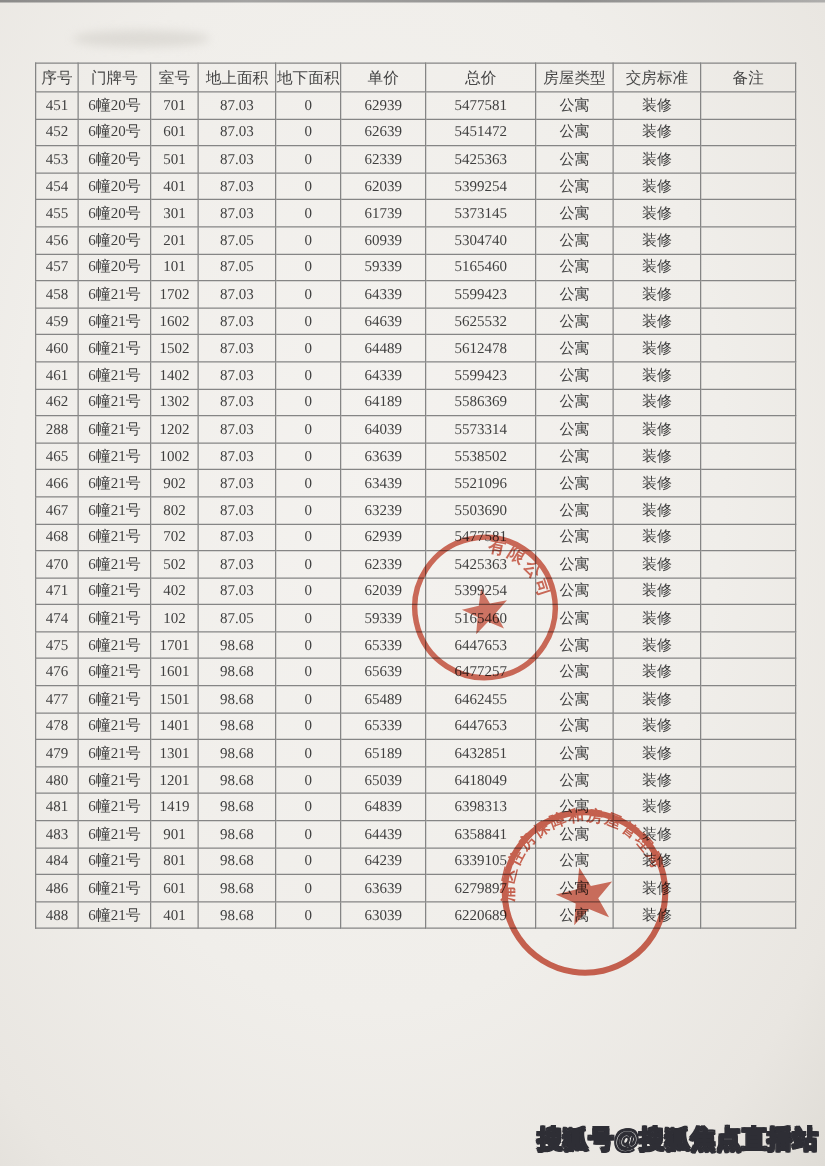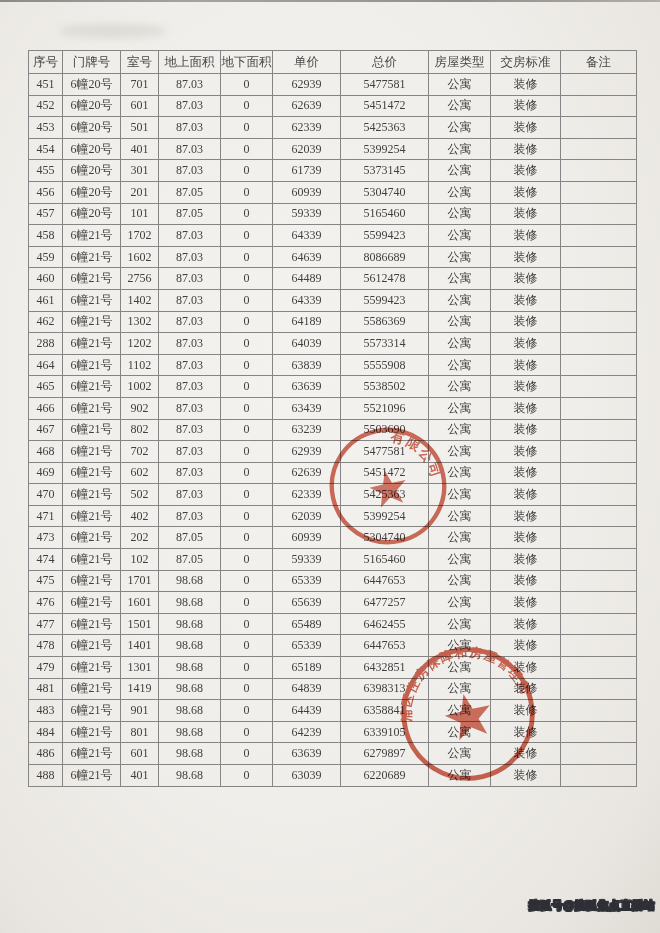--- a/index.html
+++ b/index.html
@@ -56,23 +56,23 @@
     pointer-events:none;
   }
   .stamp svg{display:block;width:100%;height:100%;}
   .stamp-1{left:326px;top:424px;width:124px;height:124px;opacity:.78;transform:rotate(-12deg);}
   .stamp-2{left:397px;top:643px;width:142px;height:142px;opacity:.82;transform:rotate(-13deg);}
   .stamp .ring{fill:none;stroke:#c7452f;}
   .stamp .star{fill:#c7452f;opacity:.92;}
   .stamp .arc-text{fill:#c7452f;font-family:"Liberation Serif","DejaVu Serif",serif;font-weight:bold;}
   .watermark{
     position:absolute;
-    right:5px;bottom:20px;
+    right:5px;bottom:8px;
     font-family:"Liberation Sans","DejaVu Sans",sans-serif;
-    font-size:11px;
+    font-size:20px;
     font-weight:bold;
     letter-spacing:.5px;
     color:#f1f1ee;
     -webkit-text-stroke:1.1px #2e2e35;
     text-shadow:
       1px 1px 0 #2e2e35, -1px -1px 0 #2e2e35,
       1px -1px 0 #2e2e35, -1px 1px 0 #2e2e35,
       0 1px 0 #2e2e35, 0 -1px 0 #2e2e35,
       1px 0 0 #2e2e35, -1px 0 0 #2e2e35;
   }
@@ -209,29 +209,29 @@
           <td>装修</td>
           <td></td>
         </tr>
         <tr>
           <td>459</td>
           <td>6幢21号</td>
           <td>1602</td>
           <td>87.03</td>
           <td>0</td>
           <td>64639</td>
-          <td>8086689</td>
+          <td>5625532</td>
           <td>公寓</td>
           <td>装修</td>
           <td></td>
         </tr>
         <tr>
           <td>460</td>
           <td>6幢21号</td>
-          <td>2756</td>
+          <td>1502</td>
           <td>87.03</td>
           <td>0</td>
           <td>64489</td>
           <td>5612478</td>
           <td>公寓</td>
           <td>装修</td>
           <td></td>
         </tr>
         <tr>
           <td>461</td>
@@ -263,32 +263,20 @@
           <td>1202</td>
           <td>87.03</td>
           <td>0</td>
           <td>64039</td>
           <td>5573314</td>
           <td>公寓</td>
           <td>装修</td>
           <td></td>
         </tr>
         <tr>
-          <td>464</td>
-          <td>6幢21号</td>
-          <td>1102</td>
-          <td>87.03</td>
-          <td>0</td>
-          <td>63839</td>
-          <td>5555908</td>
-          <td>公寓</td>
-          <td>装修</td>
-          <td></td>
-        </tr>
-        <tr>
           <td>465</td>
           <td>6幢21号</td>
           <td>1002</td>
           <td>87.03</td>
           <td>0</td>
           <td>63639</td>
           <td>5538502</td>
           <td>公寓</td>
           <td>装修</td>
           <td></td>
@@ -323,32 +311,20 @@
           <td>702</td>
           <td>87.03</td>
           <td>0</td>
           <td>62939</td>
           <td>5477581</td>
           <td>公寓</td>
           <td>装修</td>
           <td></td>
         </tr>
         <tr>
-          <td>469</td>
-          <td>6幢21号</td>
-          <td>602</td>
-          <td>87.03</td>
-          <td>0</td>
-          <td>62639</td>
-          <td>5451472</td>
-          <td>公寓</td>
-          <td>装修</td>
-          <td></td>
-        </tr>
-        <tr>
           <td>470</td>
           <td>6幢21号</td>
           <td>502</td>
           <td>87.03</td>
           <td>0</td>
           <td>62339</td>
           <td>5425363</td>
           <td>公寓</td>
           <td>装修</td>
           <td></td>
@@ -359,32 +335,20 @@
           <td>402</td>
           <td>87.03</td>
           <td>0</td>
           <td>62039</td>
           <td>5399254</td>
           <td>公寓</td>
           <td>装修</td>
           <td></td>
         </tr>
         <tr>
-          <td>473</td>
-          <td>6幢21号</td>
-          <td>202</td>
-          <td>87.05</td>
-          <td>0</td>
-          <td>60939</td>
-          <td>5304740</td>
-          <td>公寓</td>
-          <td>装修</td>
-          <td></td>
-        </tr>
-        <tr>
           <td>474</td>
           <td>6幢21号</td>
           <td>102</td>
           <td>87.05</td>
           <td>0</td>
           <td>59339</td>
           <td>5165460</td>
           <td>公寓</td>
           <td>装修</td>
           <td></td>
@@ -438,20 +402,32 @@
           <td></td>
         </tr>
         <tr>
           <td>479</td>
           <td>6幢21号</td>
           <td>1301</td>
           <td>98.68</td>
           <td>0</td>
           <td>65189</td>
           <td>6432851</td>
+          <td>公寓</td>
+          <td>装修</td>
+          <td></td>
+        </tr>
+        <tr>
+          <td>480</td>
+          <td>6幢21号</td>
+          <td>1201</td>
+          <td>98.68</td>
+          <td>0</td>
+          <td>65039</td>
+          <td>6418049</td>
           <td>公寓</td>
           <td>装修</td>
           <td></td>
         </tr>
         <tr>
           <td>481</td>
           <td>6幢21号</td>
           <td>1419</td>
           <td>98.68</td>
           <td>0</td>

